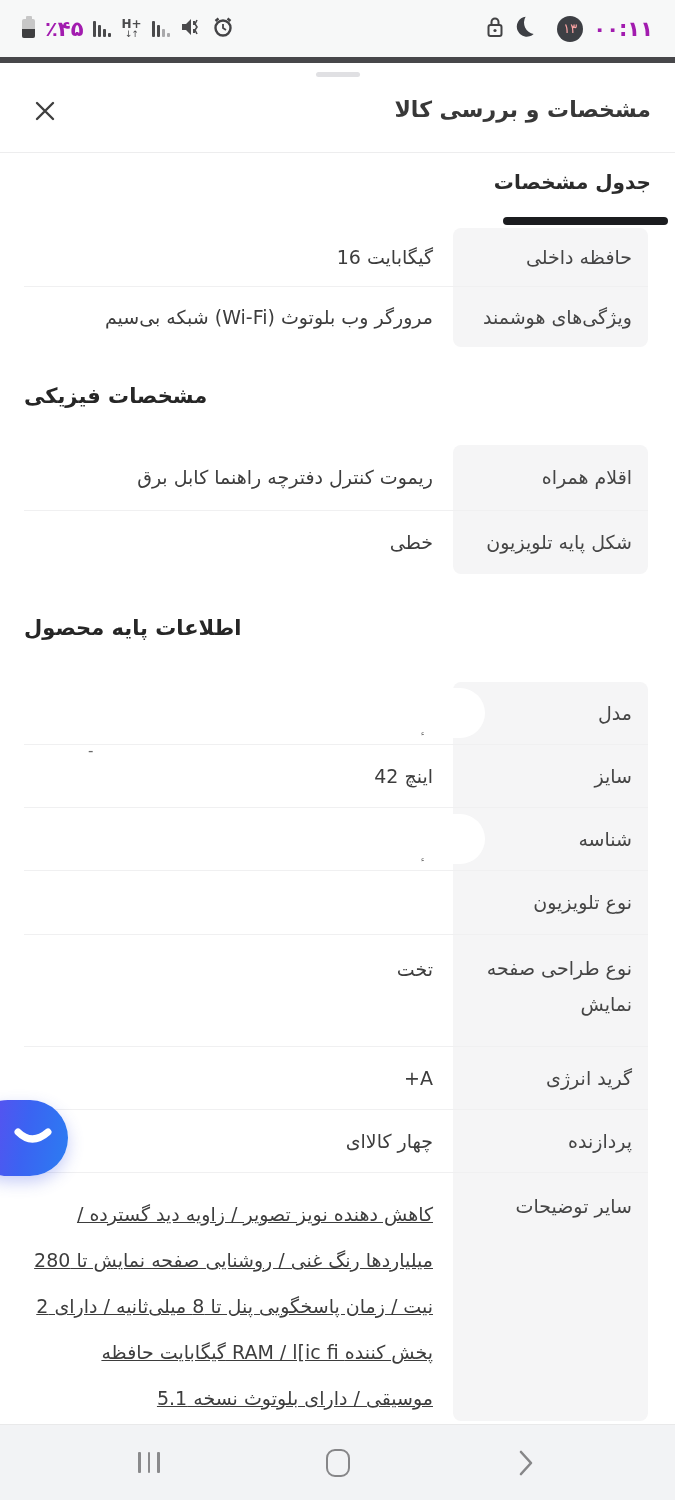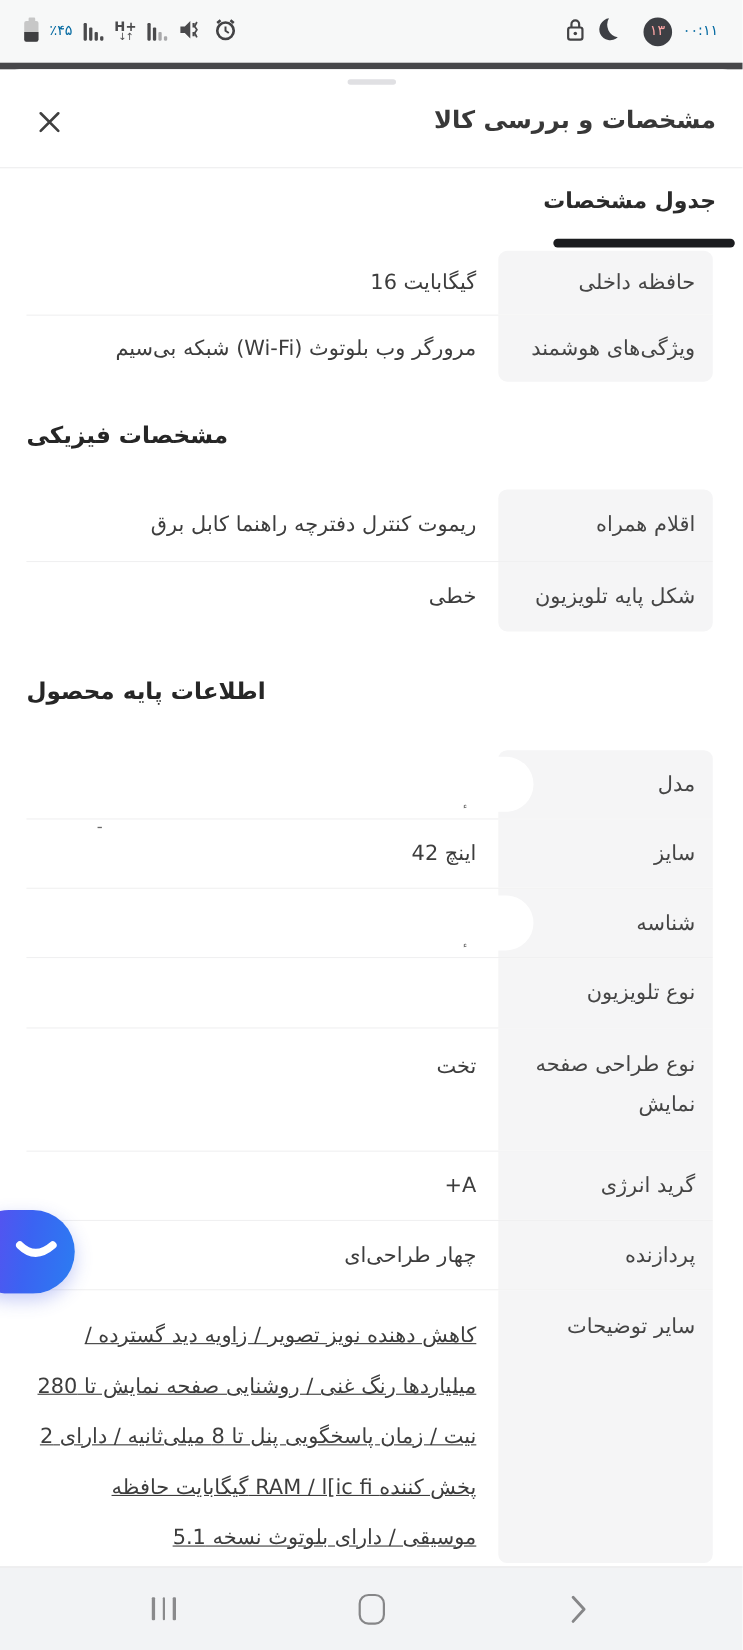--- a/index.html
+++ b/index.html
@@ -6,21 +6,21 @@
   body{
     width:675px;height:1500px;position:relative;overflow:hidden;
     background:#ffffff;
     font-family:"DejaVu Sans","Liberation Sans",sans-serif;
     -webkit-font-smoothing:antialiased;
   }
   
   .status-bar{position:absolute;top:0;left:0;width:675px;height:57px;background:#f7f8f8;
     display:flex;align-items:center;justify-content:space-between;padding:0 22px;box-sizing:border-box;}
   .sb-left,.sb-right{display:flex;align-items:center;gap:10px;}
-  .sb-text{font-size:13px;color:#0369a1;}
+  .sb-text{font-size:21px;color:#a21caf;font-weight:bold;}
   .batt{position:relative;width:13px;height:19px;background:#c7c7c7;border-radius:2px;}
   .batt:before{content:"";position:absolute;top:-3px;left:3.5px;width:6px;height:3px;background:#c7c7c7;border-radius:1px 1px 0 0;}
   .batt .fill{position:absolute;bottom:0;left:0;width:100%;height:45%;background:#3f3f41;border-radius:0 0 2px 2px;}
   .bars{display:flex;align-items:flex-end;gap:2px;height:17px;}
   .bars i{display:block;width:3px;background:#4a4a4c;border-radius:1px;}
   .bars.dim i{background:#a9a9ab;}
   .bars.dim i:first-child,.bars.dim i:nth-child(2){background:#4a4a4c;}
   .hplus{display:flex;flex-direction:column;align-items:center;line-height:1;color:#4a4a4c;}
   .hplus .h{font-size:12px;font-weight:bold;}
   .hplus .ar{font-size:9px;letter-spacing:-1px;}
@@ -187,21 +187,21 @@
       <div class="spec-row top-align" style="min-height: 111px;">
         <div class="spec-label">نوع طراحی صفحه نمایش</div>
         <div class="spec-value">تخت</div>
       </div>
       <div class="spec-row" style="min-height: 62px;">
         <div class="spec-label">گرید انرژی</div>
         <div class="spec-value">+A</div>
       </div>
       <div class="spec-row" style="min-height: 62px;">
         <div class="spec-label">پردازنده</div>
-        <div class="spec-value">چهار طراحی‌ای</div>
+        <div class="spec-value">چهار کالا‌ای</div>
       </div>
       <div class="spec-row top-align group-end" style="min-height: 229px;">
         <div class="spec-label">سایر توضیحات</div>
         <div class="spec-value long">کاهش دهنده نویز تصویر / زاویه دید گسترده / میلیاردها رنگ غنی / روشنایی صفحه نمایش تا 280 نیت / زمان پاسخگویی پنل تا 8 میلی‌ثانیه / دارای 2 گیگابایت حافظه RAM / l[ic fi پخش کننده موسیقی / دارای بلوتوث نسخه 5.1</div>
       </div>
     </div>
 </div>
 
 <div class="chat-bubble">
   <svg width="40" height="28" viewBox="0 0 40 28">

